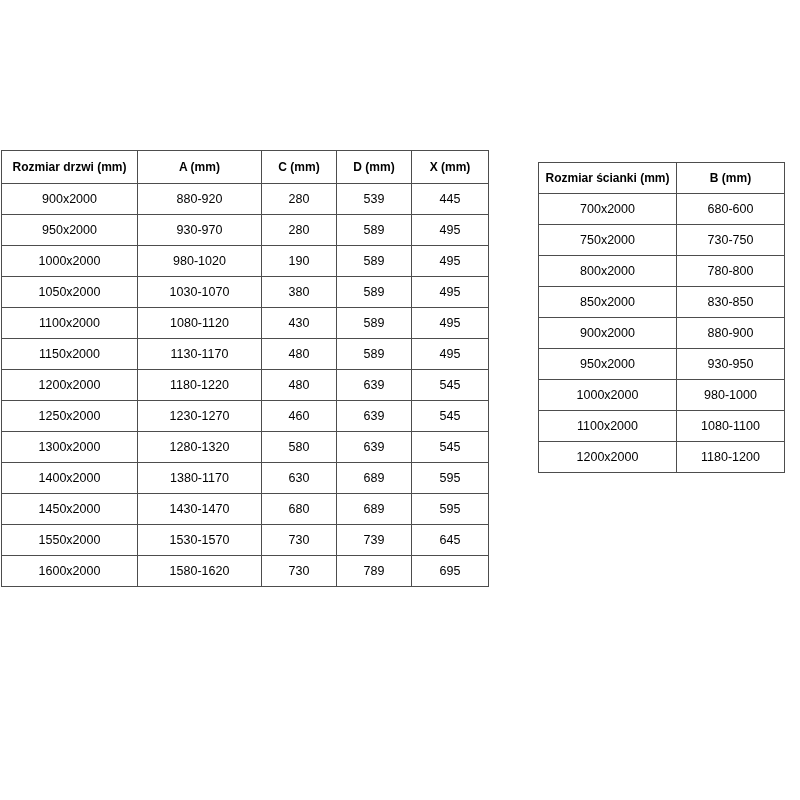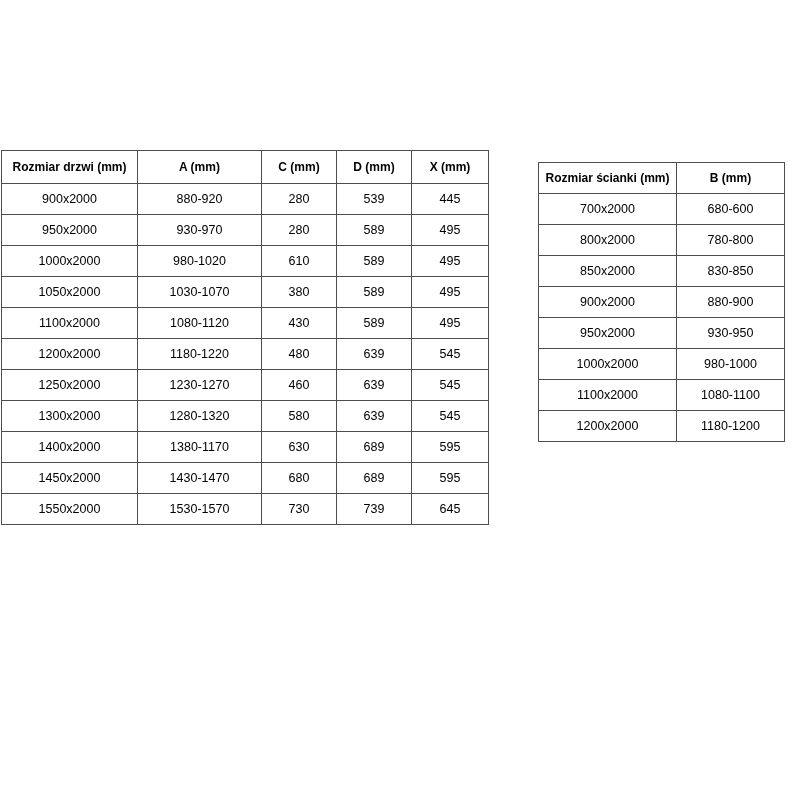--- a/index.html
+++ b/index.html
@@ -85,35 +85,42 @@
       <tr>
         <td>950x2000</td>
         <td>930-970</td>
         <td>280</td>
         <td>589</td>
         <td>495</td>
       </tr>
       <tr>
         <td>1000x2000</td>
         <td>980-1020</td>
-        <td>610</td>
+        <td>190</td>
         <td>589</td>
         <td>495</td>
       </tr>
       <tr>
         <td>1050x2000</td>
         <td>1030-1070</td>
         <td>380</td>
         <td>589</td>
         <td>495</td>
       </tr>
       <tr>
         <td>1100x2000</td>
         <td>1080-1120</td>
         <td>430</td>
+        <td>589</td>
+        <td>495</td>
+      </tr>
+      <tr>
+        <td>1150x2000</td>
+        <td>1130-1170</td>
+        <td>480</td>
         <td>589</td>
         <td>495</td>
       </tr>
       <tr>
         <td>1200x2000</td>
         <td>1180-1220</td>
         <td>480</td>
         <td>639</td>
         <td>545</td>
       </tr>
@@ -144,20 +151,27 @@
         <td>680</td>
         <td>689</td>
         <td>595</td>
       </tr>
       <tr>
         <td>1550x2000</td>
         <td>1530-1570</td>
         <td>730</td>
         <td>739</td>
         <td>645</td>
+      </tr>
+      <tr>
+        <td>1600x2000</td>
+        <td>1580-1620</td>
+        <td>730</td>
+        <td>789</td>
+        <td>695</td>
       </tr>
     </tbody>
   </table>
 
   <table class="wall-table">
     <colgroup>
       <col style="width:138px">
         <col style="width:108px">
     </colgroup>
     <thead>
@@ -165,20 +179,24 @@
         <th>Rozmiar ścianki (mm)</th>
         <th>B (mm)</th>
       </tr>
     </thead>
     <tbody>
       <tr>
         <td>700x2000</td>
         <td>680-600</td>
       </tr>
       <tr>
+        <td>750x2000</td>
+        <td>730-750</td>
+      </tr>
+      <tr>
         <td>800x2000</td>
         <td>780-800</td>
       </tr>
       <tr>
         <td>850x2000</td>
         <td>830-850</td>
       </tr>
       <tr>
         <td>900x2000</td>
         <td>880-900</td>

